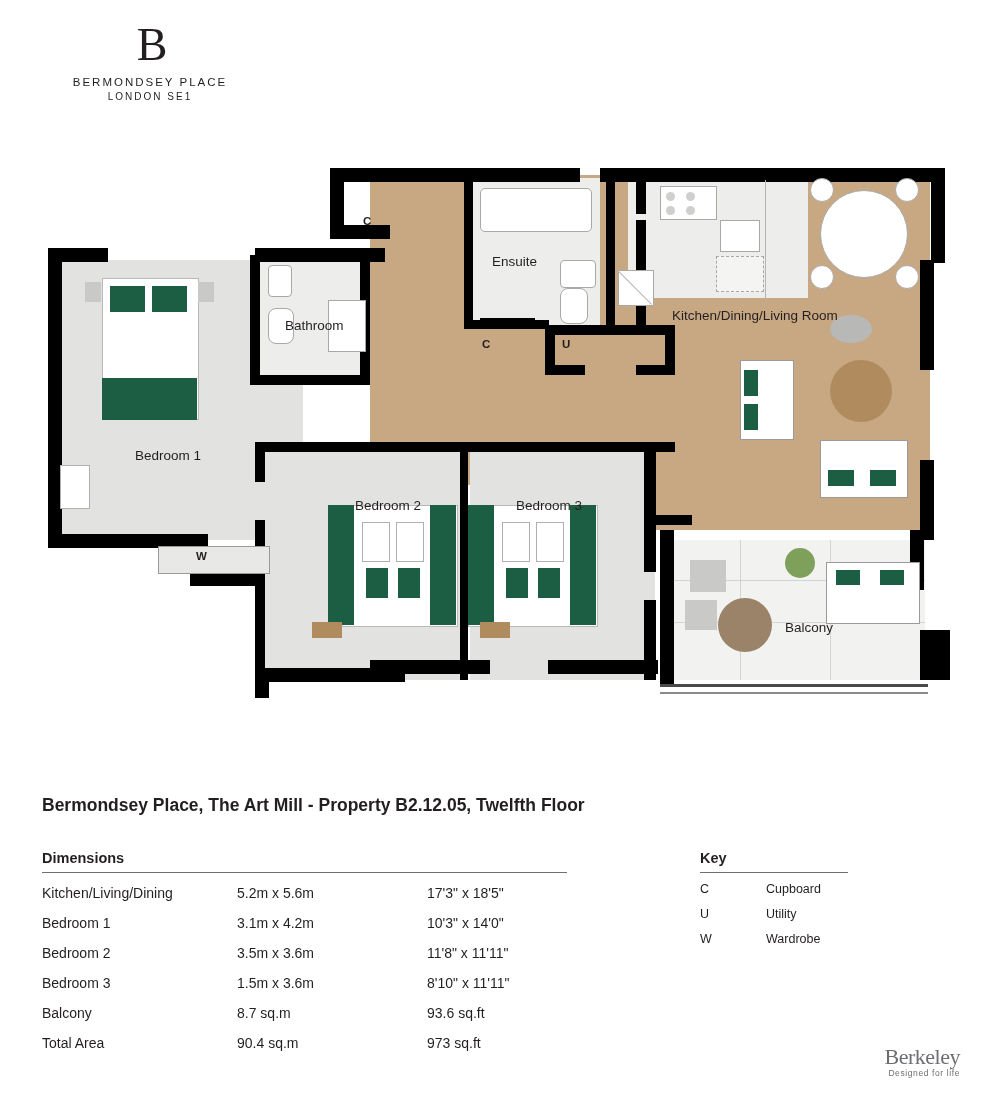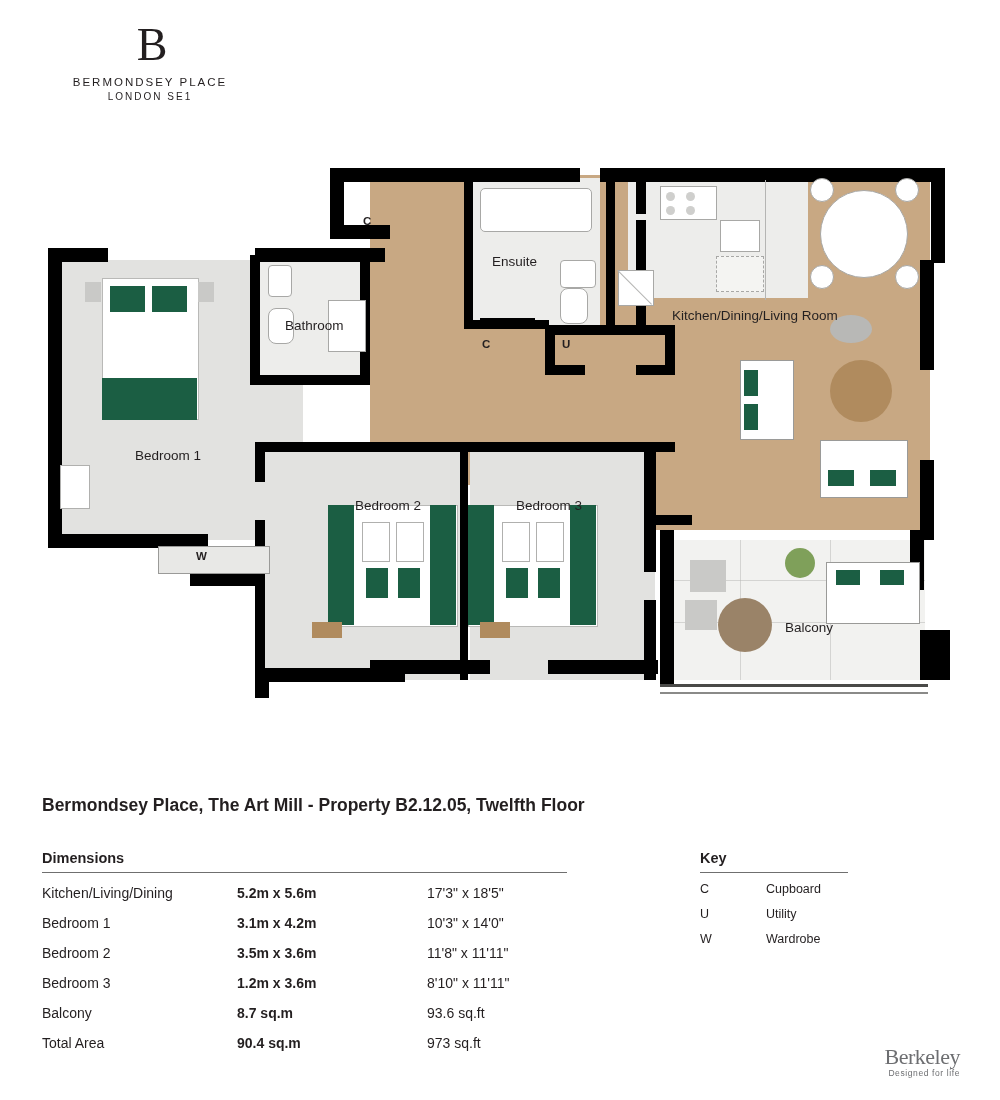--- a/index.html
+++ b/index.html
@@ -35,21 +35,21 @@
   .round{border-radius:50%;}
   .thinline{position:absolute;background:#b5b5b3;}
 
   
   .title{position:absolute;left:42px;top:795px;font-size:17.5px;font-weight:bold;color:#231f20;}
   .dimhead{position:absolute;left:42px;top:850px;font-size:14.5px;font-weight:bold;}
   .dimrule{position:absolute;left:42px;top:872px;width:525px;height:1px;background:#6f6f6f;}
   table.dims{position:absolute;left:42px;top:878px;border-collapse:collapse;font-size:14px;}
   table.dims td{padding:7px 0 7px 0;vertical-align:top;}
   table.dims td.c1{width:195px;}
-  table.dims td.c2{width:190px;font-weight:bold;}
+  table.dims td.c2{width:190px;}
   table.dims td.c3{width:160px;}
 
   .keyhead{position:absolute;left:700px;top:850px;font-size:14.5px;font-weight:bold;}
   .keyrule{position:absolute;left:700px;top:872px;width:148px;height:1px;background:#6f6f6f;}
   table.key{position:absolute;left:700px;top:876px;border-collapse:collapse;font-size:12.5px;}
   table.key td{padding:5.5px 0;vertical-align:top;}
   table.key td.k1{width:66px;}
 
   .berkeley{position:absolute;right:40px;bottom:22px;text-align:right;}
   .berkeley .bk{font-family:"Liberation Serif", serif;font-size:22px;color:#6d6e71;letter-spacing:-0.5px;}
@@ -235,21 +235,21 @@
       <td class="c2">3.1m x 4.2m</td>
       <td class="c3">10'3" x 14'0"</td>
     </tr>
     <tr>
       <td class="c1">Bedroom 2</td>
       <td class="c2">3.5m x 3.6m</td>
       <td class="c3">11'8" x 11'11"</td>
     </tr>
     <tr>
       <td class="c1">Bedroom 3</td>
-      <td class="c2">1.2m x 3.6m</td>
+      <td class="c2">1.5m x 3.6m</td>
       <td class="c3">8'10" x 11'11"</td>
     </tr>
     <tr>
       <td class="c1">Balcony</td>
       <td class="c2">8.7 sq.m</td>
       <td class="c3">93.6 sq.ft</td>
     </tr>
     <tr>
       <td class="c1">Total Area</td>
       <td class="c2">90.4 sq.m</td>

